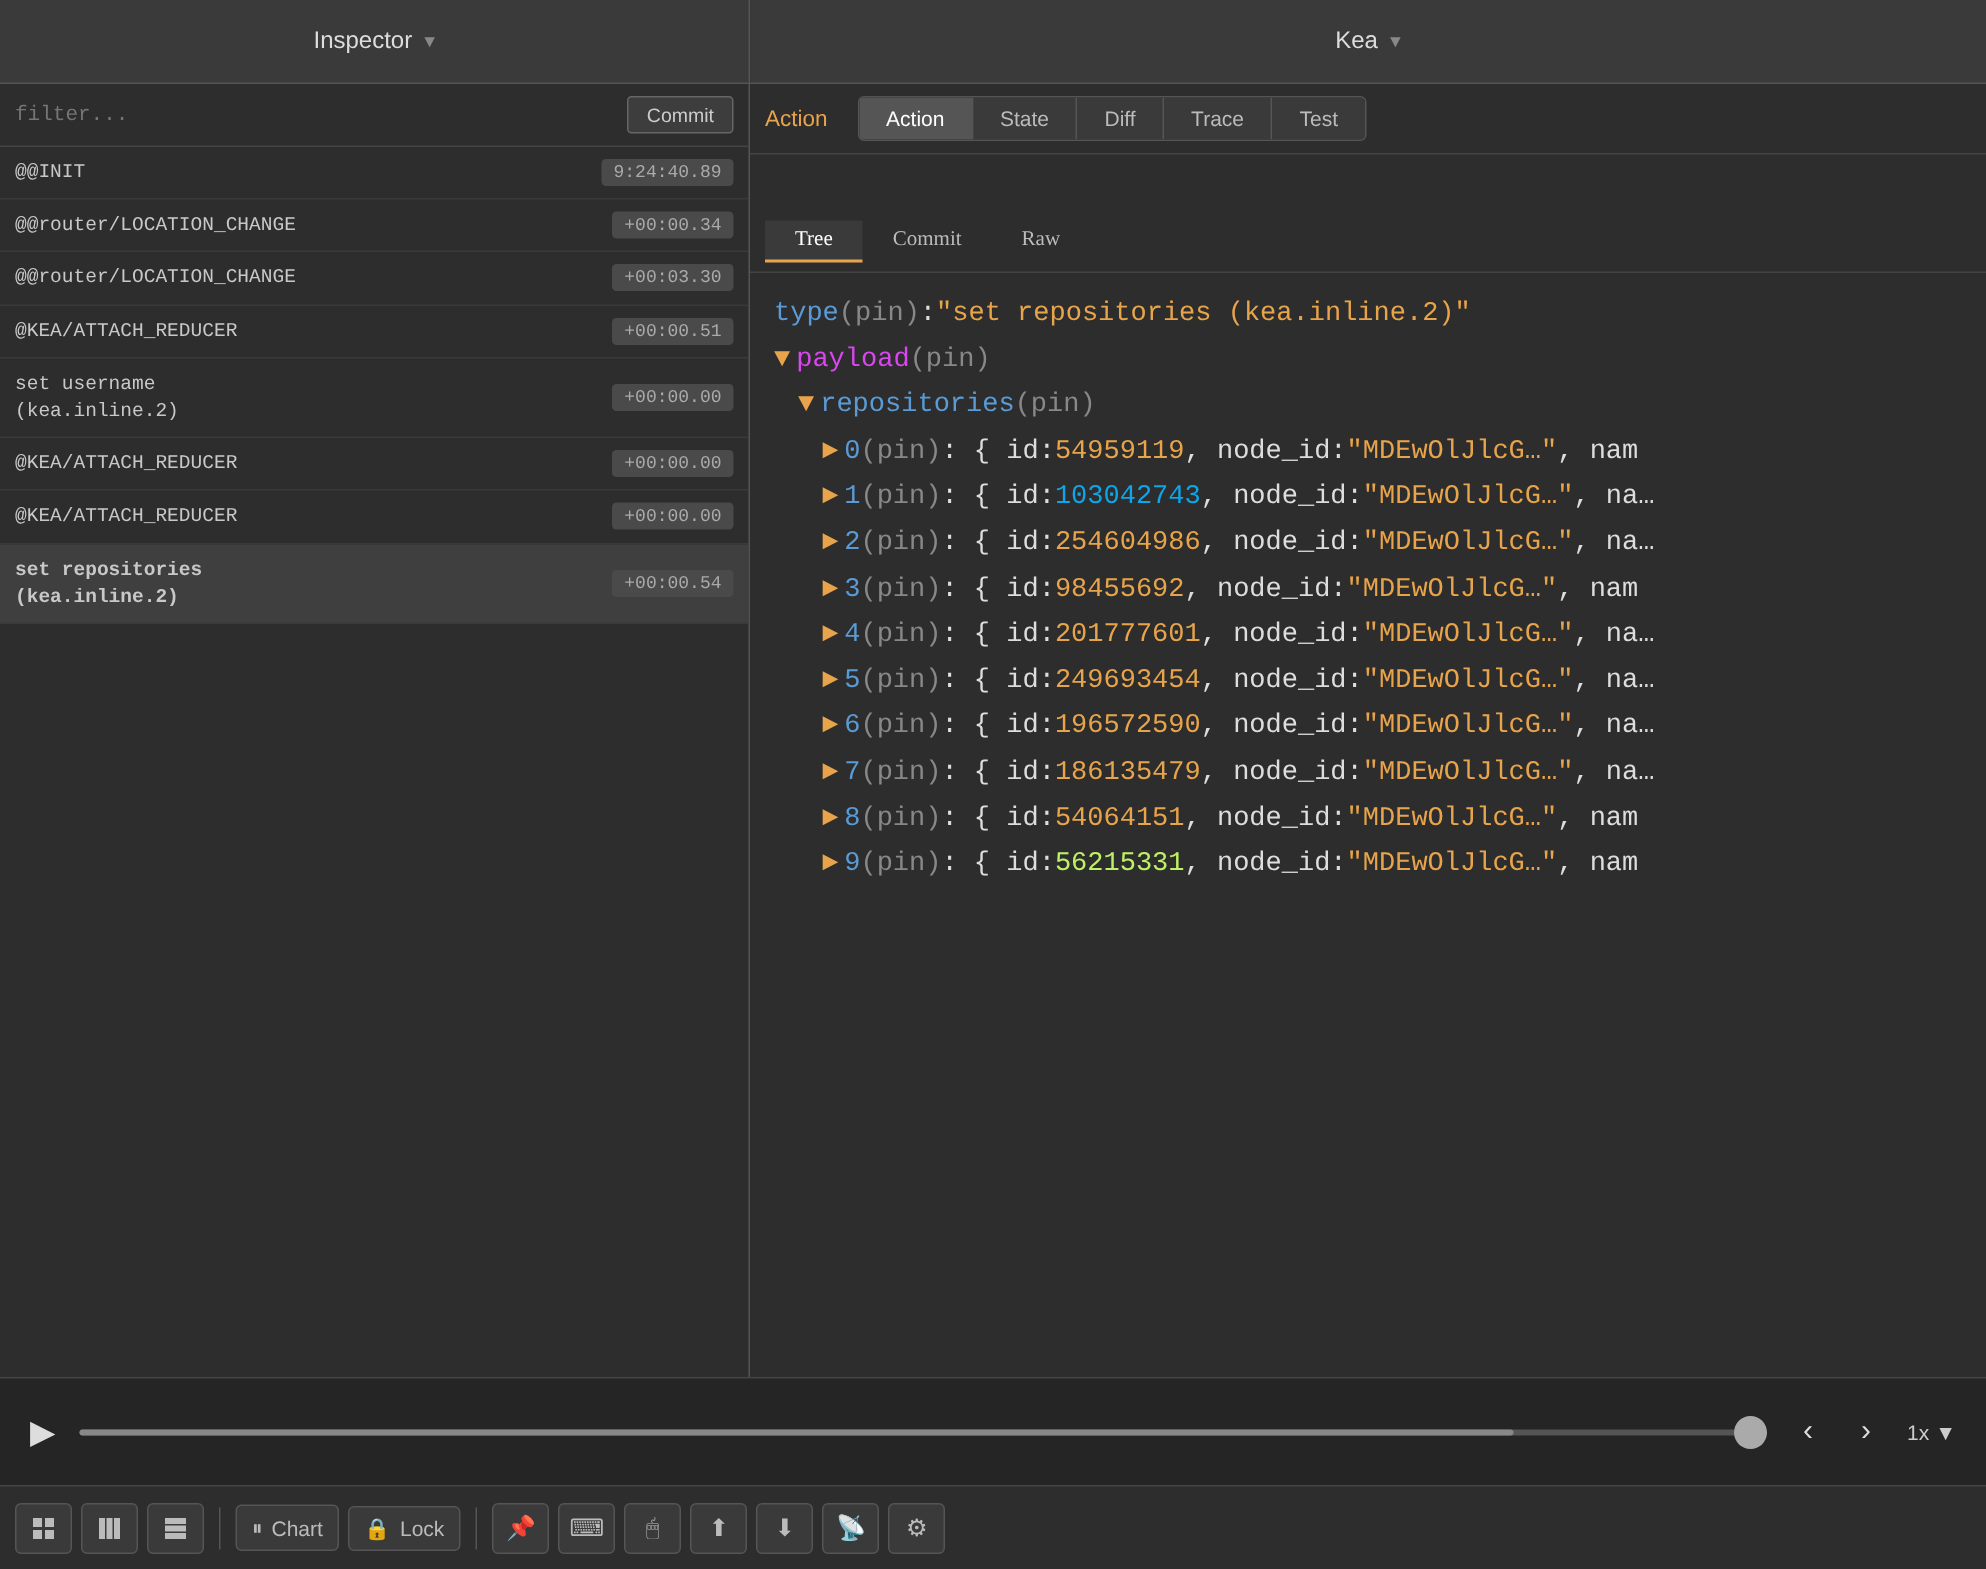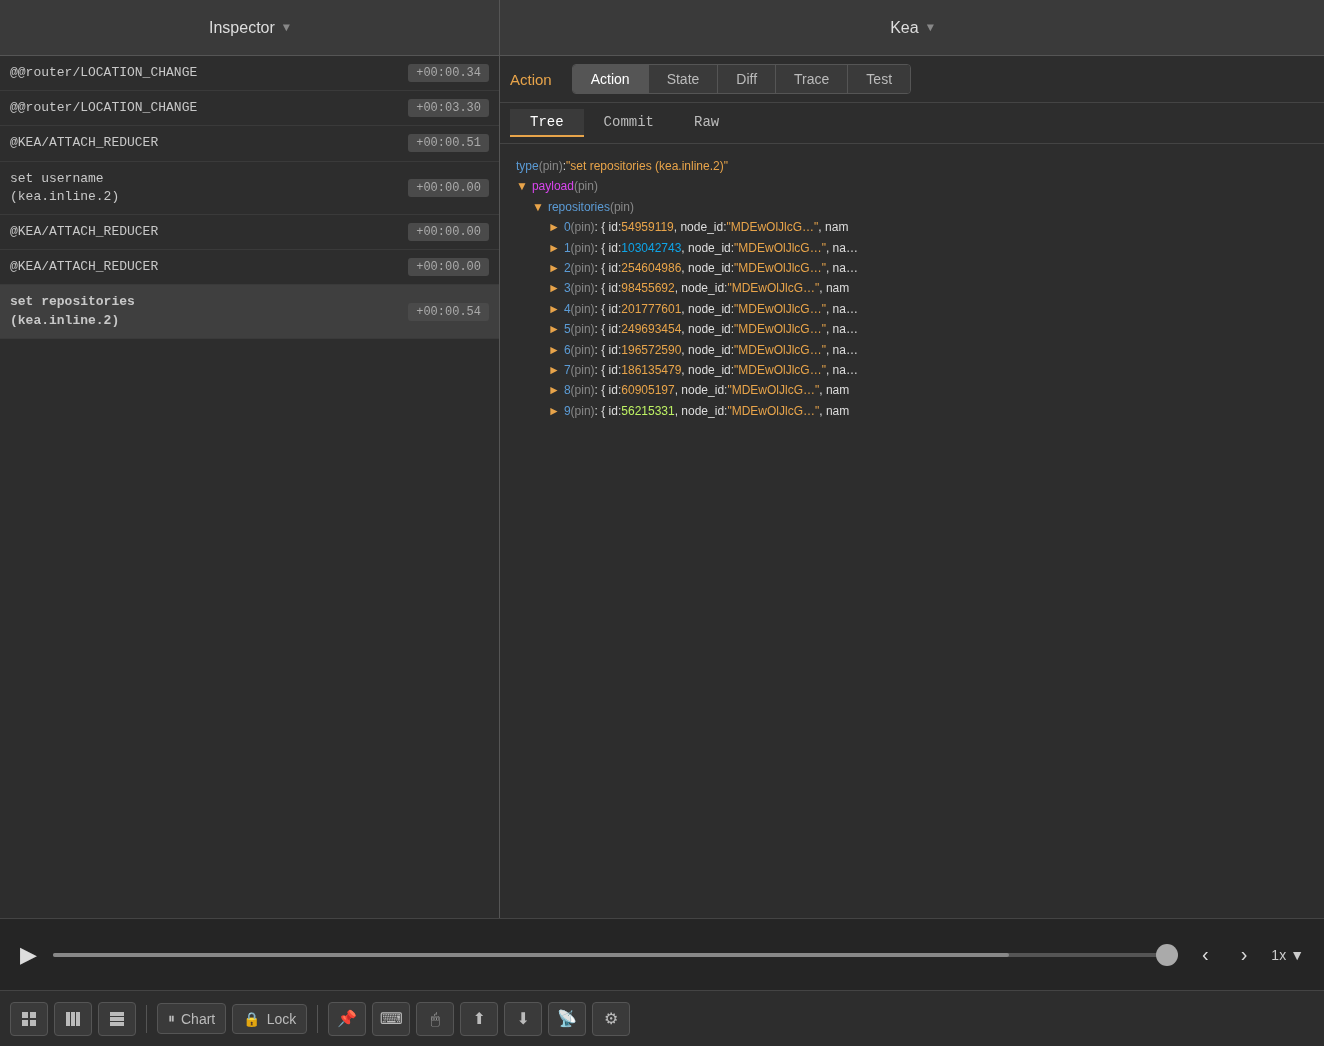--- a/index.html
+++ b/index.html
@@ -169,37 +169,38 @@
       padding: 6px 10px;
       border-bottom: 1px solid #444;
       gap: 0;
     }
     .sub-tab {
       background: transparent;
       border: none;
       color: #bbb;
       padding: 5px 20px;
       cursor: pointer;
-      font-family: Liberation Mono, monospace;
+      font-family: Liberation Serif, serif;
       font-size: 14px;
       border-bottom: 2px solid transparent;
+      margin-top: 38px;
     }
     .sub-tab.active {
       color: #fff;
       border-bottom: 2px solid #e8a44a;
       background: #3a3a3a;
     }
 
     
     .code-view {
       flex: 1;
       overflow-y: auto;
       padding: 12px 16px;
-      font-family: Liberation Sans, sans-serif;
-      font-size: 12px;
+      font-family: Liberation Mono, monospace;
+      font-size: 18px;
       line-height: 1.7;
       text-align: center;
     }
     .code-line {
       display: flex;
       align-items: flex-start;
     }
 
     
     .bottom-player {
@@ -318,21 +319,29 @@
   </div>
   <div class="top-bar-right">
     <span class="top-bar-title">Kea</span>
     <span class="dropdown-arrow">▼</span>
   </div>
 </div>
 
 <div class="main-content">
 
   <div class="left-panel">
+    <div class="filter-row">
+      <input class="filter-input" type="text" placeholder="filter..." style="">
+      <button class="commit-btn">Commit</button>
+    </div>
     <div class="action-list" id="action-list">
+    <div class="action-item">
+          <span class="action-name" style="white-space: pre-line;">@@INIT</span>
+          <span class="action-time">9:24:40.89</span>
+        </div>
         <div class="action-item">
           <span class="action-name" style="white-space: pre-line;">@@router/LOCATION_CHANGE</span>
           <span class="action-time">+00:00.34</span>
         </div>
         <div class="action-item">
           <span class="action-name" style="white-space: pre-line;">@@router/LOCATION_CHANGE</span>
           <span class="action-time">+00:03.30</span>
         </div>
         <div class="action-item">
           <span class="action-name" style="white-space: pre-line;">@KEA/ATTACH_REDUCER</span>
@@ -470,21 +479,21 @@
           <span style="color:#e8a44a">186135479</span>
           <span style="color:#ddd">, node_id: </span>
           <span style="color:#e8a44a">"MDEwOlJlcG…"</span>
           <span style="color:#ddd">, na…</span>
         </div>
         <div class="code-line" style="padding-left: 32px;">
           <span style="color:#e8a44a;margin-right:4px;cursor:pointer">►</span>
           <span style="color:#5b9bd5">8</span>
           <span style="color:#888"> (pin)</span>
           <span style="color:#ddd">: { id: </span>
-          <span style="color:#e8a44a">60905197</span>
+          <span style="color:#e8a44a">54064151</span>
           <span style="color:#ddd">, node_id: </span>
           <span style="color:#e8a44a">"MDEwOlJlcG…"</span>
           <span style="color:#ddd">, nam</span>
         </div>
         <div class="code-line" style="padding-left: 32px;">
           <span style="color:#e8a44a;margin-right:4px;cursor:pointer">►</span>
           <span style="color:#5b9bd5">9</span>
           <span style="color:#888"> (pin)</span>
           <span style="color:#ddd">: { id: </span>
           <span style="color:#bef264">56215331</span>

